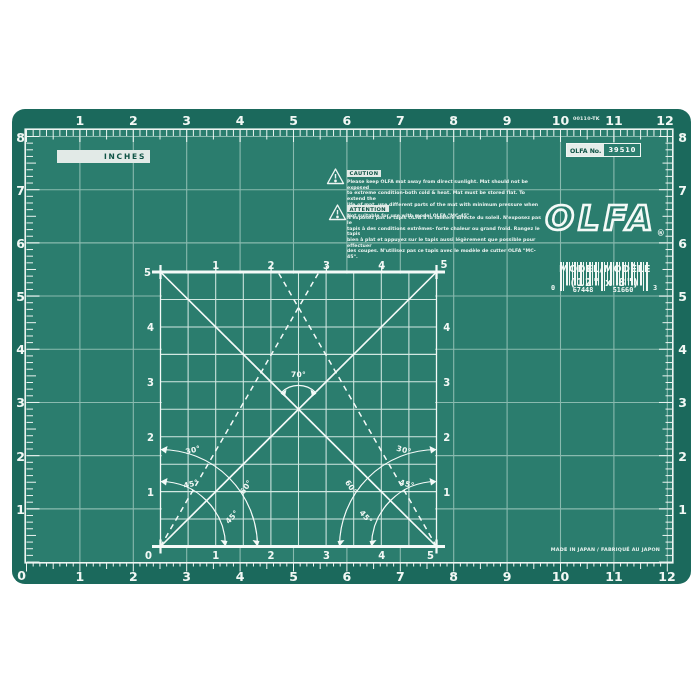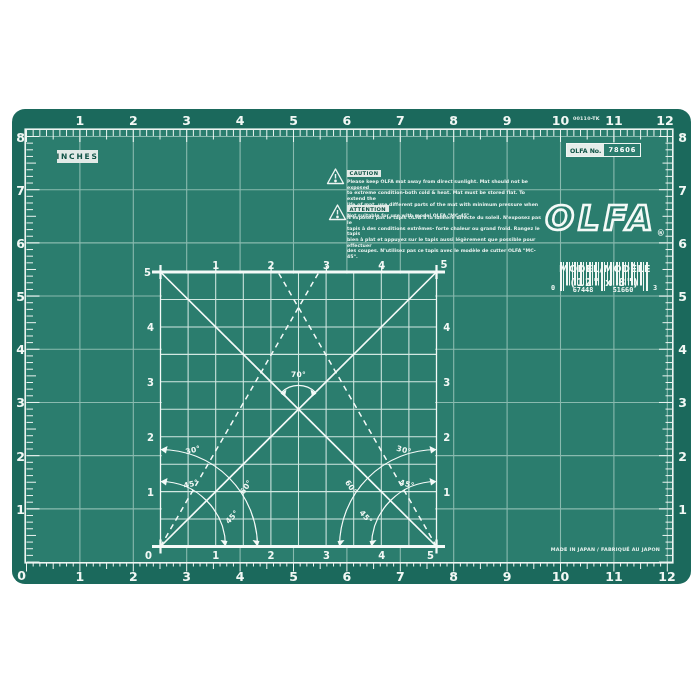--- a/index.html
+++ b/index.html
@@ -9,21 +9,21 @@
   #inner{position:absolute;left:26px;top:130px;width:646px;height:432px;background:#2b7d6e;
     box-shadow:0 0 0 1.6px #eef5f2;}
   #gfx{position:absolute;left:0;top:0;width:700px;height:700px;}
   .lbl{position:absolute;transform:translate(-50%,-50%);color:#f2f8f5;font-weight:bold;
     white-space:nowrap;pointer-events:none;}
   .ruler-num{font-size:12.5px;}
   .sq-num{font-size:10px;}
   .ang{font-size:7.5px;letter-spacing:0.3px;}
   .badge{position:absolute;background:#e2eae7;color:#105346;font-weight:bold;
     display:flex;align-items:center;justify-content:center;}
-  #inchesBadge{left:57px;top:150px;width:41px;height:13px;font-size:7.5px;letter-spacing:1.8px;}
+  #inchesBadge{left:57px;top:150px;width:50px;height:13px;font-size:7.5px;letter-spacing:1.8px;padding-left:43px;}
   #plateNo{left:573px;top:116px;color:#e8f1ee;font-size:4.8px;font-weight:bold;position:absolute;letter-spacing:0.2px;}
   #olfaNoBadge{position:absolute;left:566px;top:143px;height:12px;display:flex;align-items:stretch;
     border:1px solid #f0f6f3;}
   #olfaNoBadge .p1{background:#e6edea;color:#105346;font-size:6.2px;font-weight:bold;display:flex;align-items:center;padding:0 3px;}
   #olfaNoBadge .p2{background:#2b7d6e;color:#fff;font-size:6.6px;font-weight:bold;display:flex;align-items:center;padding:0 4px;letter-spacing:1px;}
   .warnblock{position:absolute;width:270px;}
   #cautionBlock{left:347px;top:160px;}
   #attentionBlock{left:347px;top:195.5px;}
   .warn-title{display:inline-block;background:#e2eae7;color:#105346;font-size:5.2px;
     font-weight:bold;padding:0.5px 2.5px;letter-spacing:0.4px;}
@@ -153,21 +153,21 @@
         <rect x="643" y="262" width="1" height="29"></rect>
         <rect x="646" y="262" width="2" height="29"></rect>
       </g>
   </svg>
 
   <div id="inchesBadge" class="badge">INCHES</div>
   <div id="plateNo">00110-TK</div>
 
   <div id="olfaNoBadge">
     <span class="p1">OLFA No.</span>
-    <span class="p2">78606</span>
+    <span class="p2">39510</span>
   </div>
 
   <div id="cautionBlock" class="warnblock">
     <span class="warn-title">CAUTION</span>
     <div class="warn-line">Please keep OLFA mat away from direct sunlight. Mat should not be exposed</div>
     <div class="warn-line">to extreme condition-both cold &amp; heat. Mat must be stored flat. To extend the</div>
     <div class="warn-line">life of mat, use different parts of the mat with minimum pressure when cutting.</div>
     <div class="warn-line">Not suitable for use with model OLFA "MC-45".</div>
   </div>
 

